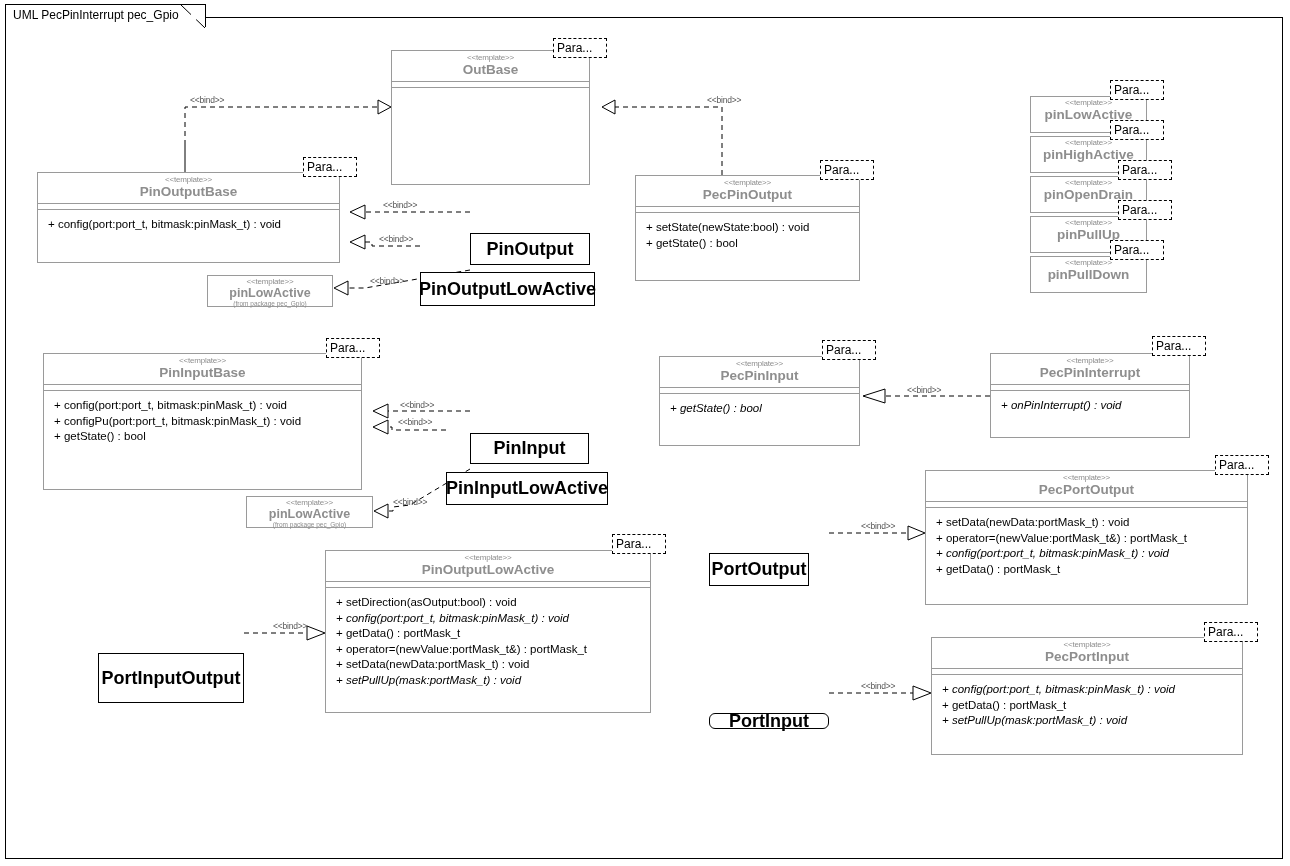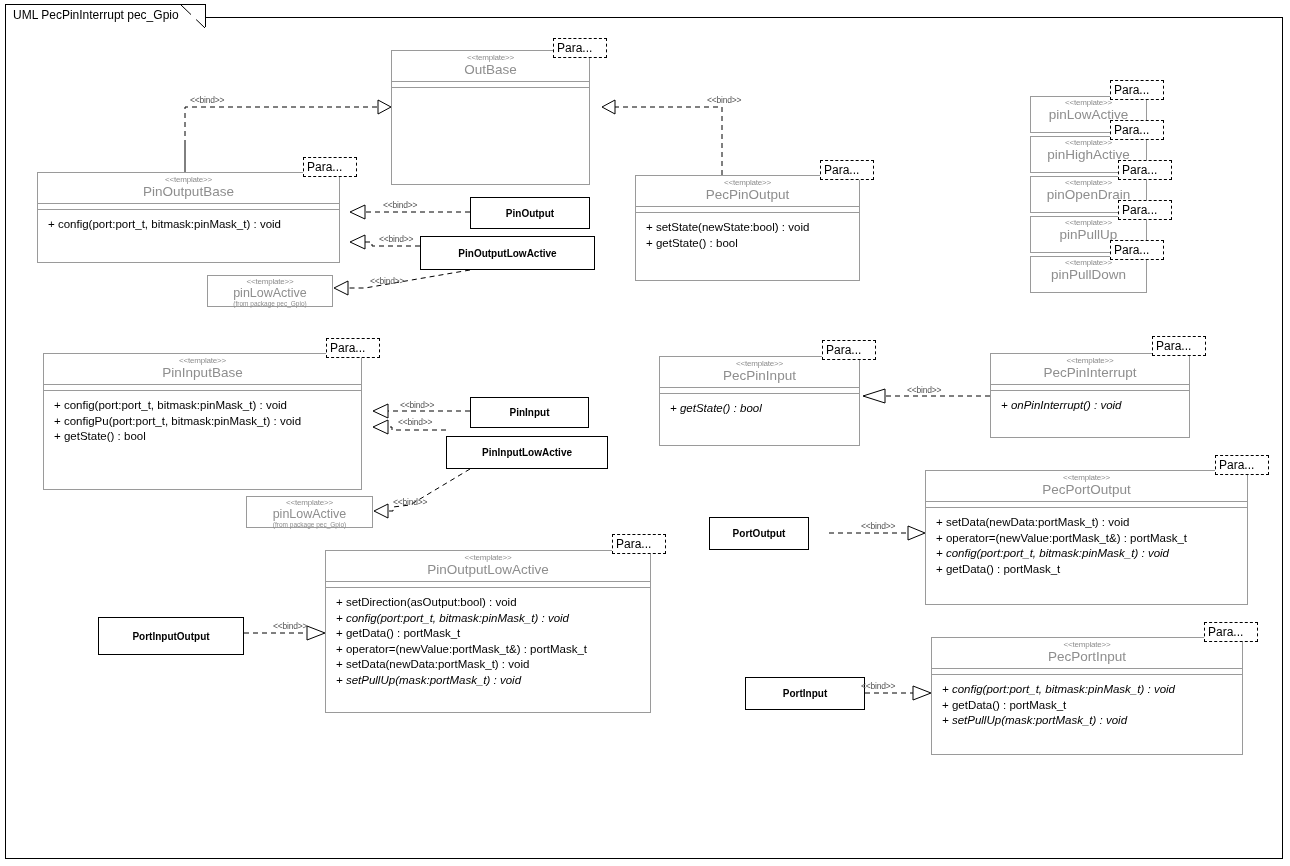--- a/index.html
+++ b/index.html
@@ -13,32 +13,32 @@
              font-size:12px;color:#000;white-space:nowrap;z-index:5;}
   #frame-tab:after{content:"";position:absolute;right:0;top:0;width:0;height:0;
              border-left:14px solid #fff;border-bottom:23px solid transparent;}
   #tab-diag{position:absolute;right:0;top:0;width:24px;height:23px;overflow:hidden;}
   #tab-diag svg{display:block;}
 
   
   .cls{position:absolute;box-sizing:border-box;background:#fff;border:1px solid #9a9a9a;}
   .cls .hdr{text-align:center;padding-top:2px;}
   .cls .stereo{font-size:8px;color:#8e8e8e;line-height:9px;letter-spacing:-0.2px;}
-  .cls .nm{font-size:13.5px;font-weight:normal;color:#8e8e8e;line-height:16px;}
+  .cls .nm{font-size:13.5px;font-weight:bold;color:#8e8e8e;line-height:16px;}
   .cls .frompkg{font-size:6.5px;color:#8e8e8e;line-height:8px;}
   .cls .sep{border-top:1px solid #9a9a9a;margin-top:3px;}
   .cls .attrs{height:5px;border-bottom:1px solid #9a9a9a;}
   .cls .ops{padding:7px 0 0 10px;}
   .cls .op{font-size:11.5px;color:#000;line-height:15.5px;white-space:nowrap;}
   .cls .op.ital{font-style:italic;}
 
   
   .concrete{position:absolute;box-sizing:border-box;background:#fff;border:1.6px solid #000;
             display:flex;align-items:center;justify-content:center;
-            font-size:10px;font-weight:bold;color:#000;white-space:nowrap;}
+            font-size:18px;font-weight:bold;color:#000;white-space:nowrap;margin-top:36px;}
 
   
   .para{position:absolute;box-sizing:border-box;border:1px dashed #000;background:#fff;
         font-size:12px;color:#000;padding:0 3px;line-height:18px;white-space:nowrap;z-index:3;}
 
   
   .bindlbl{position:absolute;font-size:8.5px;color:#555;white-space:nowrap;z-index:4;
            background:transparent;letter-spacing:-0.2px;}
 
   svg.lines{position:absolute;left:0;top:0;width:1290px;height:866px;pointer-events:none;}
@@ -292,16 +292,16 @@
       <div class="stereo">&lt;&lt;template&gt;&gt;</div>
       <div class="nm">pinPullDown</div>
     </div>
   </div>
 
   <div class="concrete" style="left:470px;top:197px;width:120px;height:32px;">PinOutput</div>
   <div class="concrete" style="left:420px;top:236px;width:175px;height:34px;">PinOutputLowActive</div>
   <div class="concrete" style="left:470px;top:397px;width:119px;height:31px;">PinInput</div>
   <div class="concrete" style="left:446px;top:436px;width:162px;height:33px;">PinInputLowActive</div>
   <div class="concrete" style="left:709px;top:517px;width:100px;height:33px;">PortOutput</div>
-  <div class="concrete" style="left:98px;top:617px;width:146px;height:38px;">PortInputOutput</div>
-  <div class="concrete" style="left:745px;top:677px;width:120px;height:33px;">PortInput</div>
+  <div class="concrete" style="left:98px;top:617px;width:146px;height:50px;">PortInputOutput</div>
+  <div class="concrete" style="left:709px;top:677px;width:120px;height:16px;border-radius:6px;">PortInput</div>
 
 </div>
 
 </body></html>

